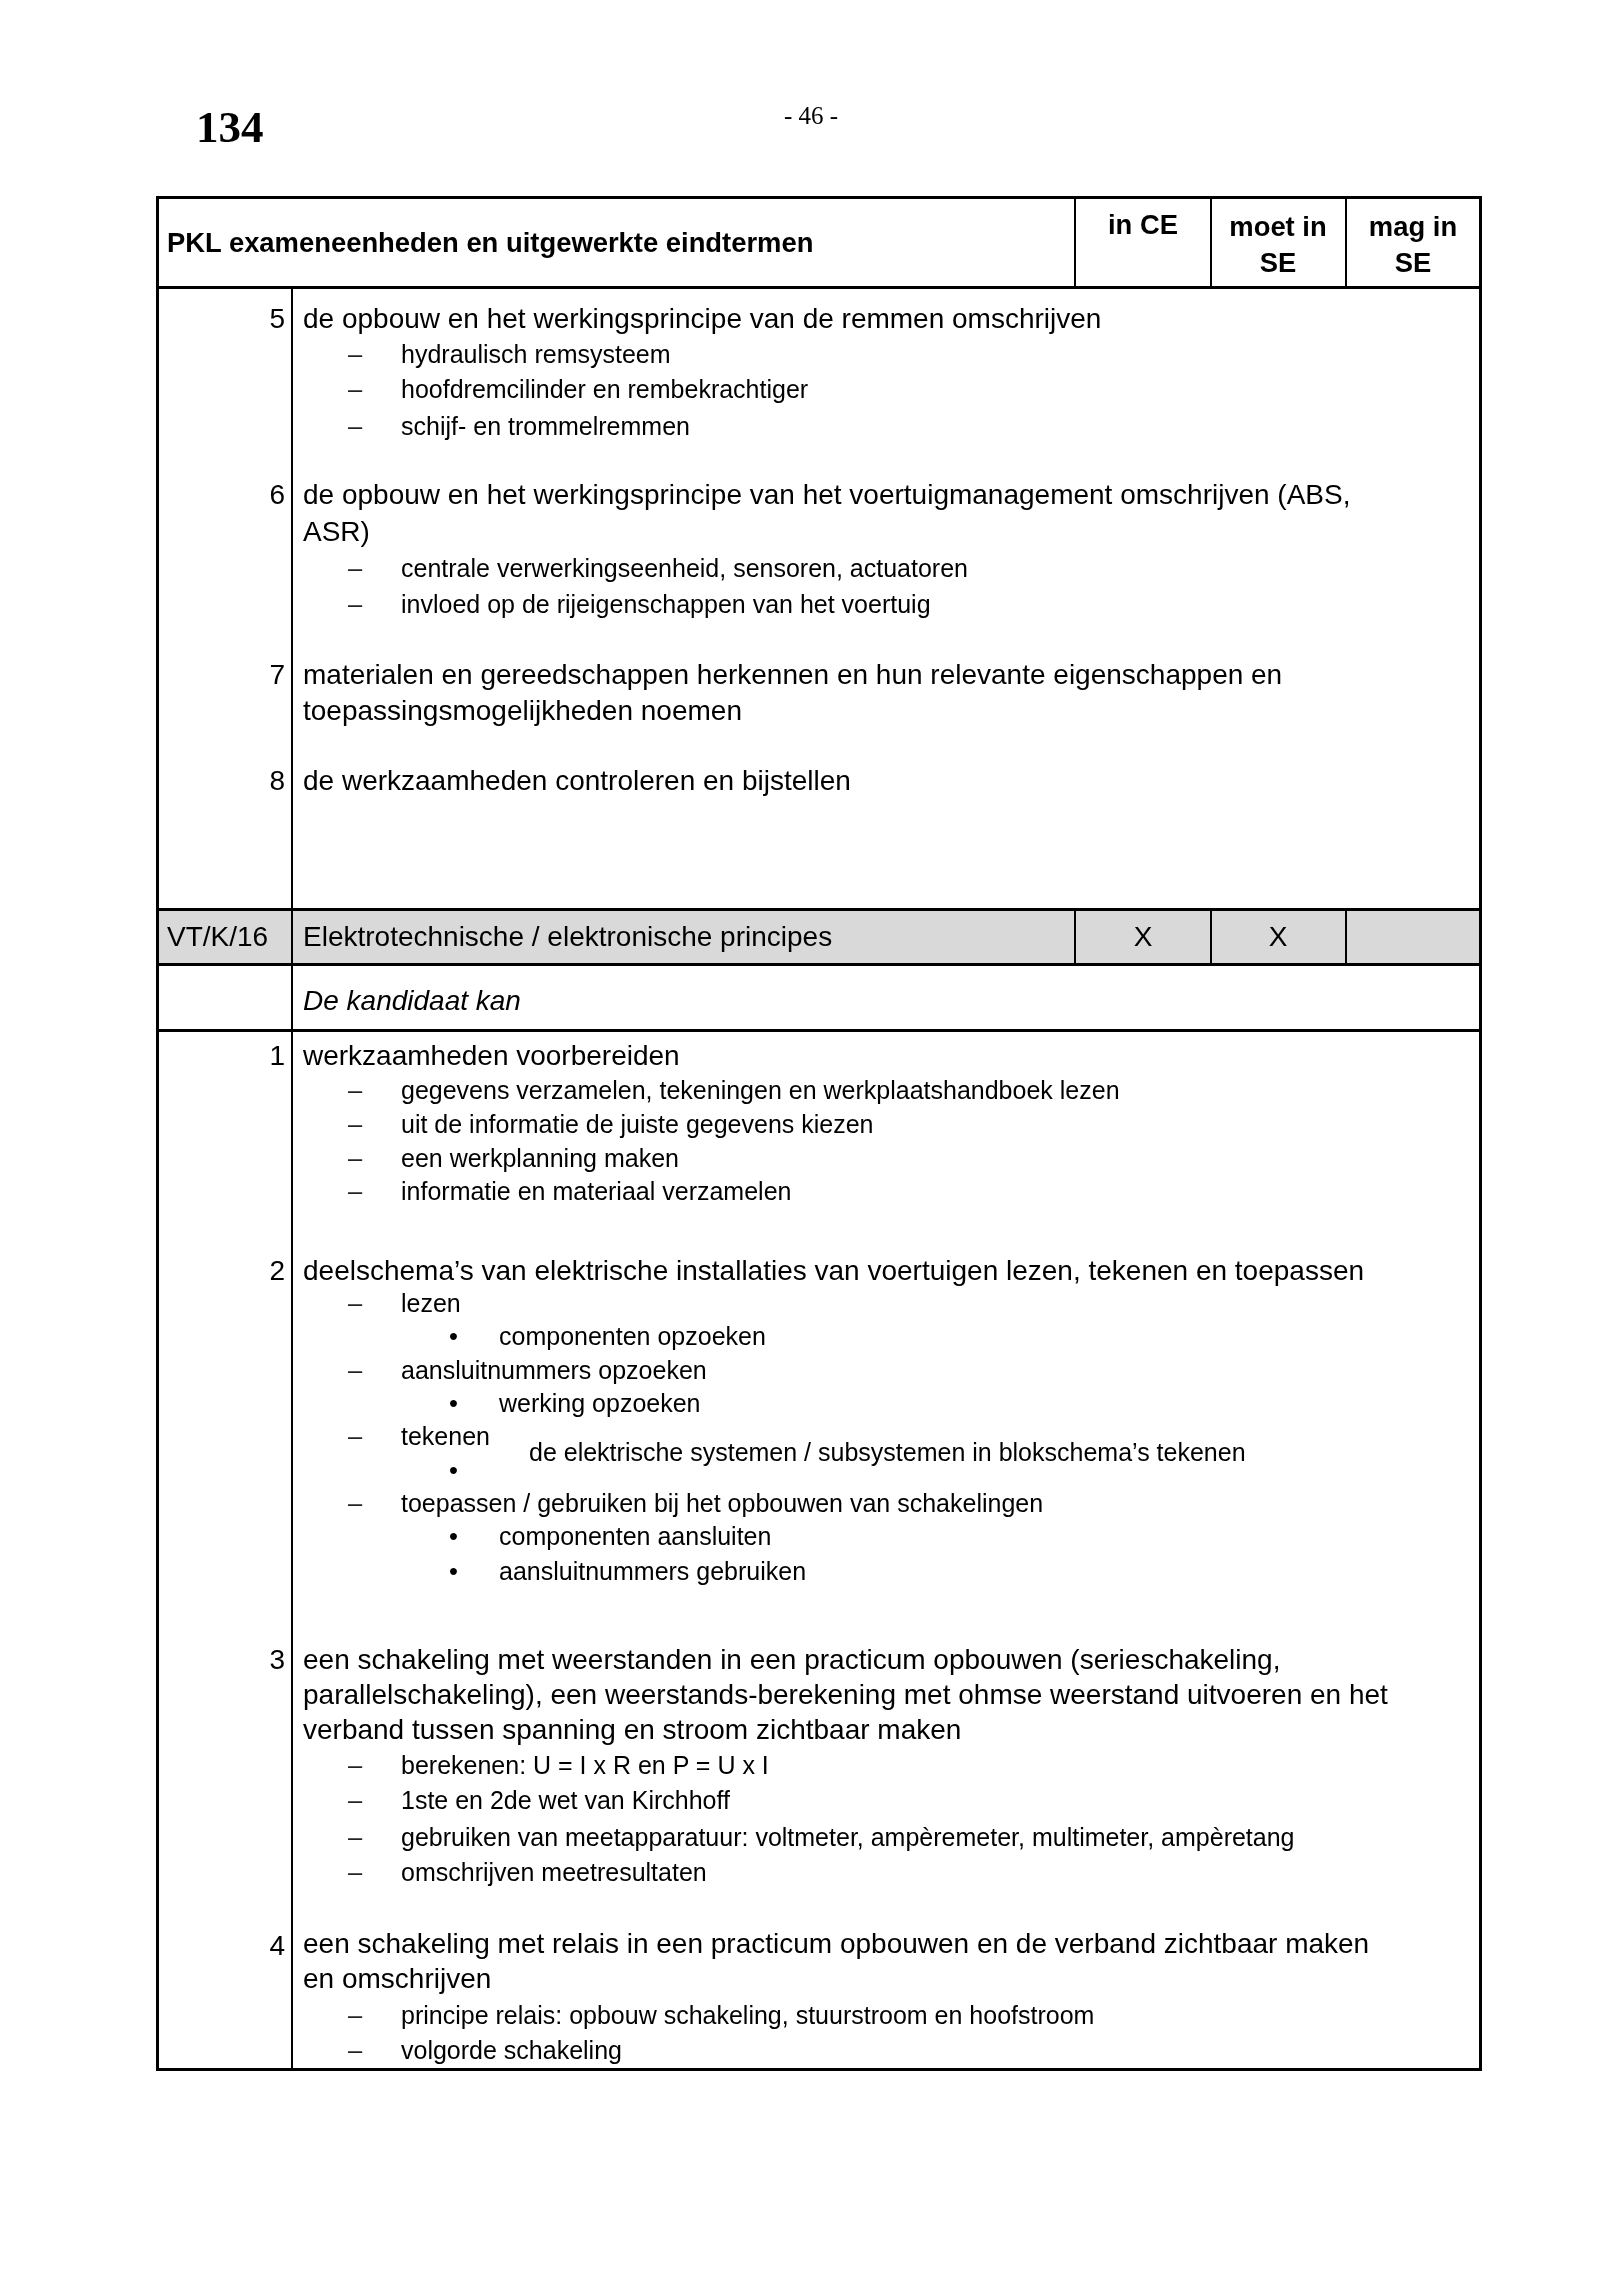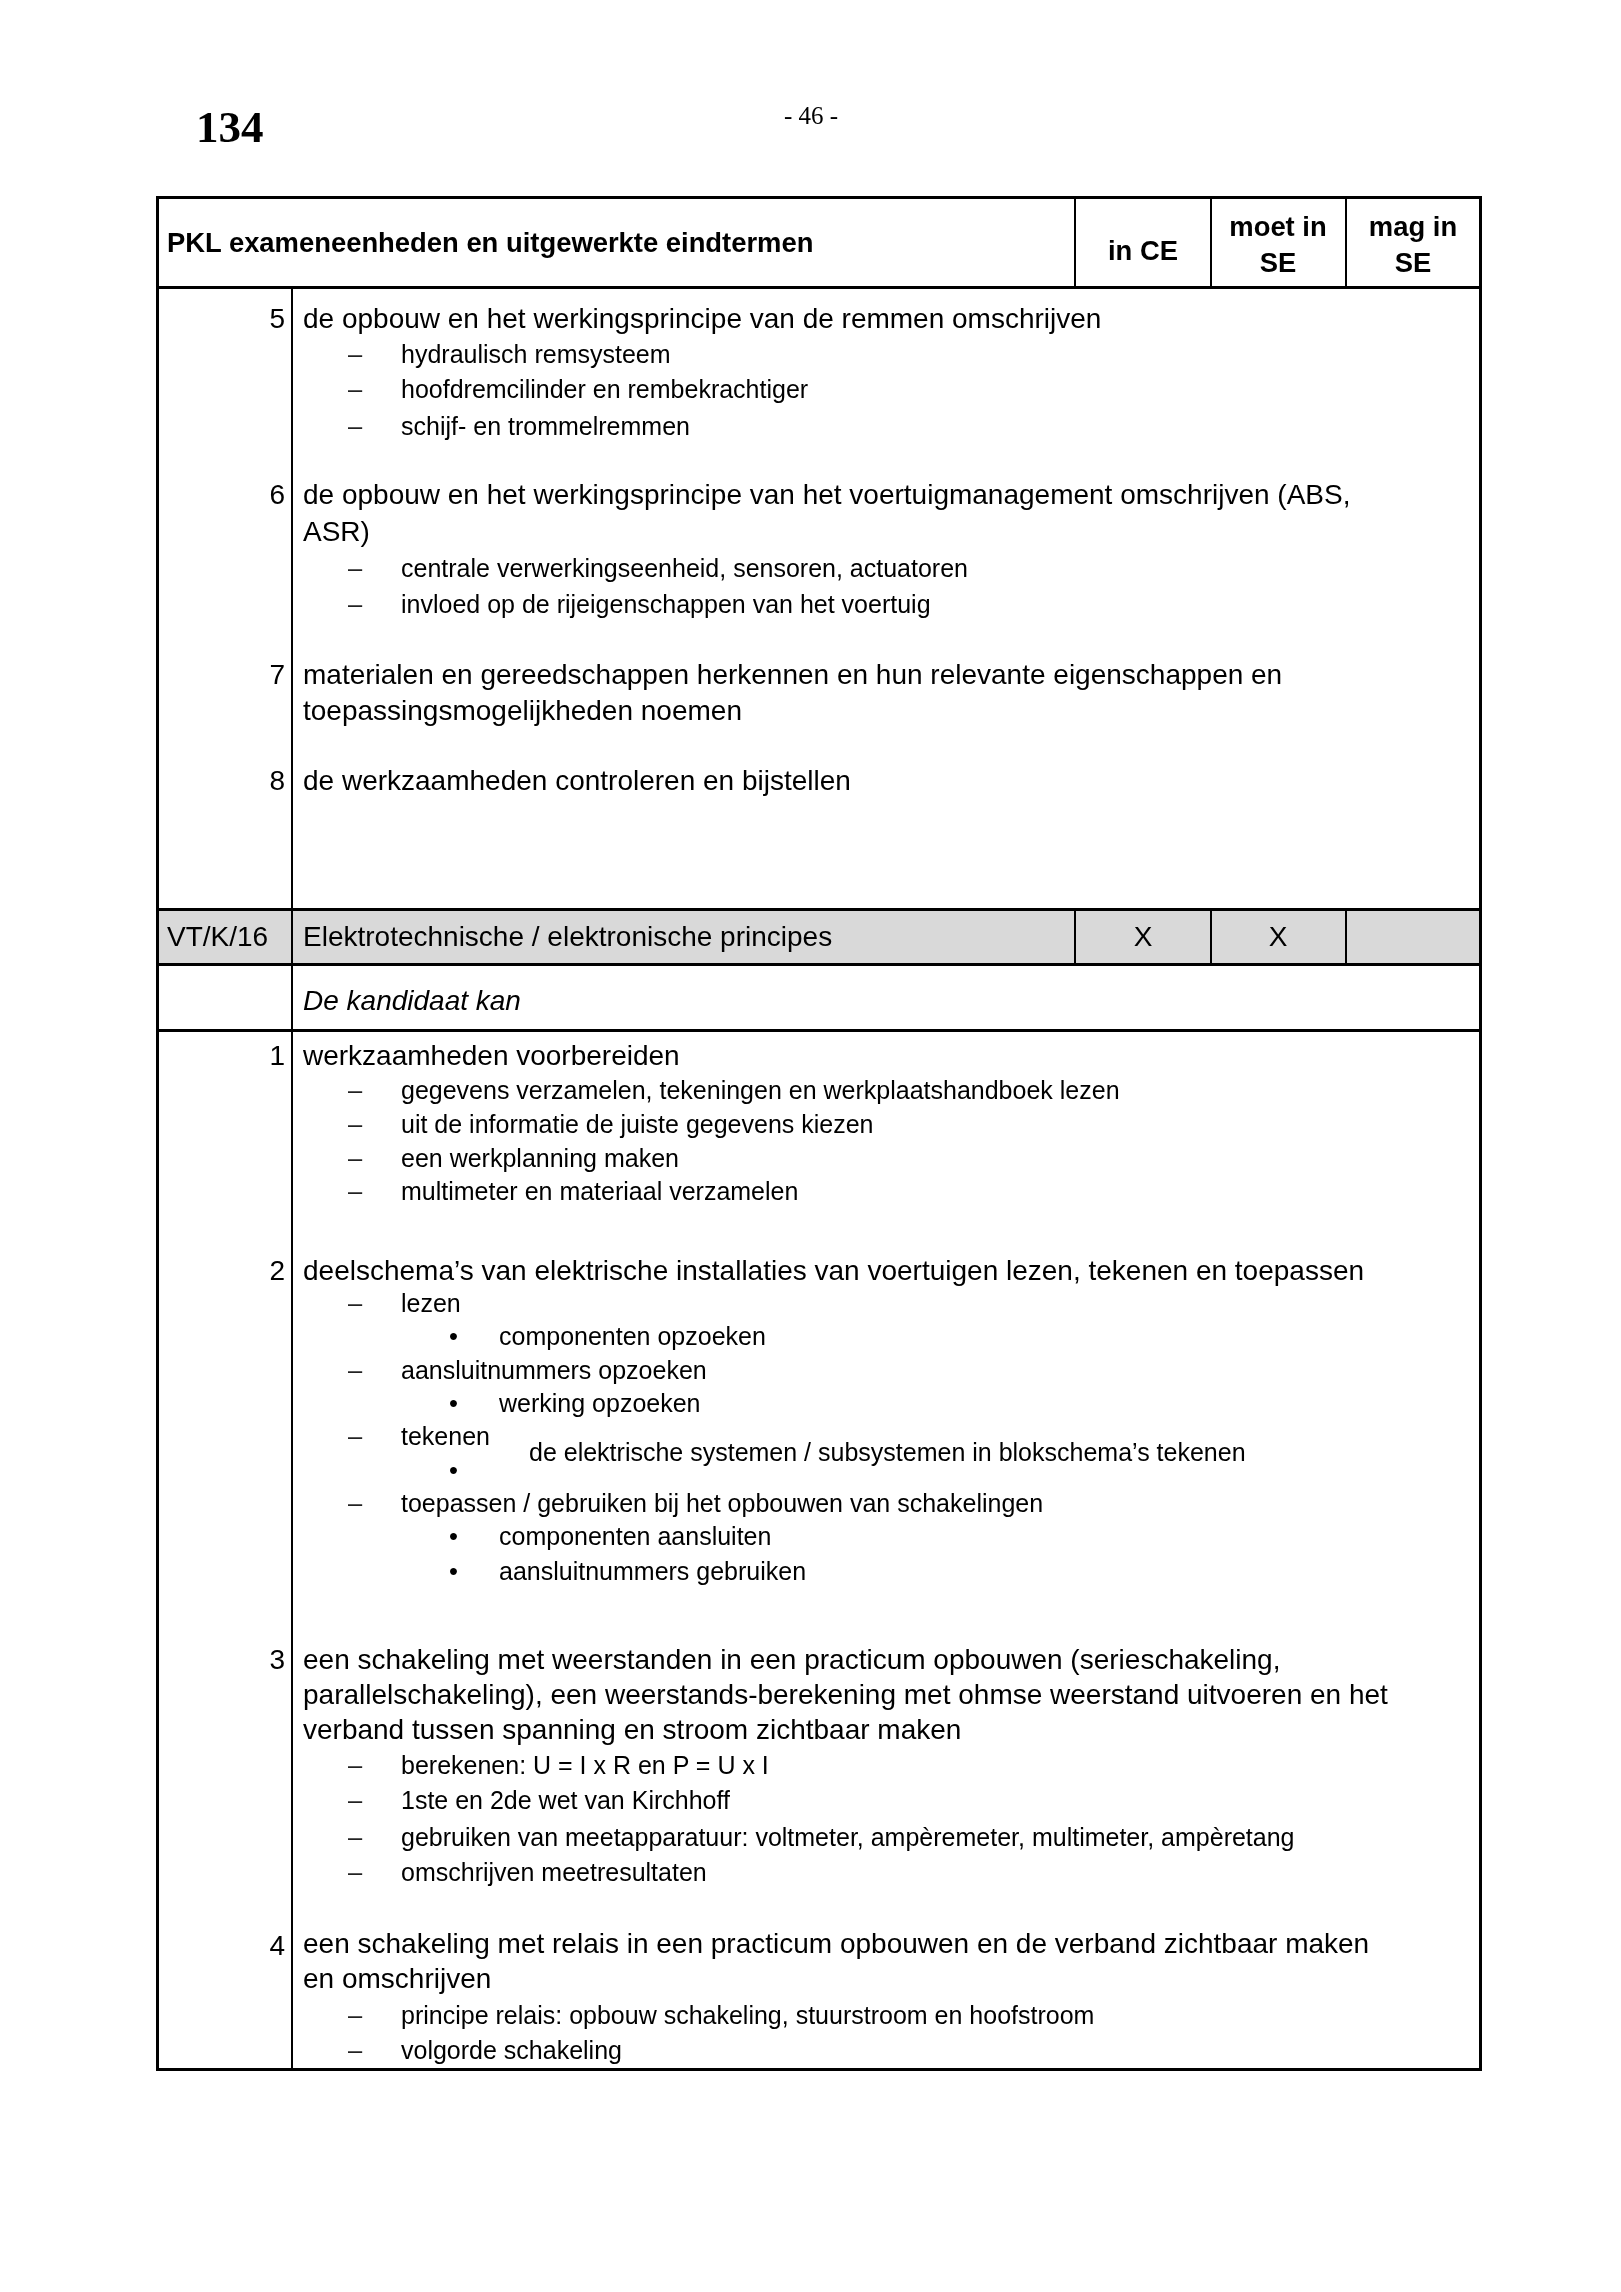--- a/index.html
+++ b/index.html
@@ -33,21 +33,21 @@
   <div class="line" style="left:156px; top:2068px; width:1326px; height:2.9px;"></div>
   <div class="line" style="left:156px; top:196px; width:2.9px; height:1875px;"></div>
   <div class="line" style="left:1479px; top:196px; width:2.9px; height:1875px;"></div>
 
   <div class="line" style="left:156px; top:286px; width:1326px; height:2.9px;"></div>
   <div class="line" style="left:1074px; top:196px; width:2px; height:92px;"></div>
   <div class="line" style="left:1210px; top:196px; width:2px; height:92px;"></div>
   <div class="line" style="left:1345px; top:196px; width:2px; height:92px;"></div>
 
   <div class="abs hdr" style="left:167px; top:226px;">PKL exameneenheden en uitgewerkte eindtermen</div>
-  <div class="abs hdr hdrc" style="left:1076px; width:134px; top:234px;">in CE</div>
+  <div class="abs hdr hdrc" style="left:1076px; width:134px; top:208px;">in CE</div>
   <div class="abs hdr hdrc" style="left:1212px; width:132px; top:210px;">moet in</div>
   <div class="abs hdr hdrc" style="left:1212px; width:132px; top:246px;">SE</div>
   <div class="abs hdr hdrc" style="left:1347px; width:132px; top:210px;">mag in</div>
   <div class="abs hdr hdrc" style="left:1347px; width:132px; top:246px;">SE</div>
 
   <div class="line" style="left:291px; top:288px; width:2px; height:1782px;"></div>
 
   <div class="line" style="left:156px; top:908px; width:1326px; height:2.9px;"></div>
   <div class="line" style="left:156px; top:963px; width:1326px; height:2.9px;"></div>
   <div class="line" style="left:1074px; top:910px; width:2px; height:55px;"></div>
@@ -96,21 +96,21 @@
 
     <div class="abs num" style="top:1038px;">1</div>
     <div class="abs main" style="top:1038px;">werkzaamheden voorbereiden</div>
     <div class="abs dash" style="top:1074px;">–</div>
     <div class="abs sub" style="top:1074px;">gegevens verzamelen, tekeningen en werkplaatshandboek lezen</div>
     <div class="abs dash" style="top:1108px;">–</div>
     <div class="abs sub" style="top:1108px;">uit de informatie de juiste gegevens kiezen</div>
     <div class="abs dash" style="top:1142px;">–</div>
     <div class="abs sub" style="top:1142px;">een werkplanning maken</div>
     <div class="abs dash" style="top:1175px;">–</div>
-    <div class="abs sub" style="top:1175px;">multimeter en materiaal verzamelen</div>
+    <div class="abs sub" style="top:1175px;">informatie en materiaal verzamelen</div>
 
     <div class="abs num" style="top:1253px;">2</div>
     <div class="abs main" style="top:1253px;">deelschema’s van elektrische installaties van voertuigen lezen, tekenen en toepassen</div>
 
     <div class="abs dash" style="top:1287px;">–</div>
     <div class="abs sub" style="top:1287px;">lezen</div>
     <div class="abs bullet" style="top:1320px;">•</div>
     <div class="abs sub2" style="top:1320px;">componenten opzoeken</div>
 
     <div class="abs dash" style="top:1354px;">–</div>

